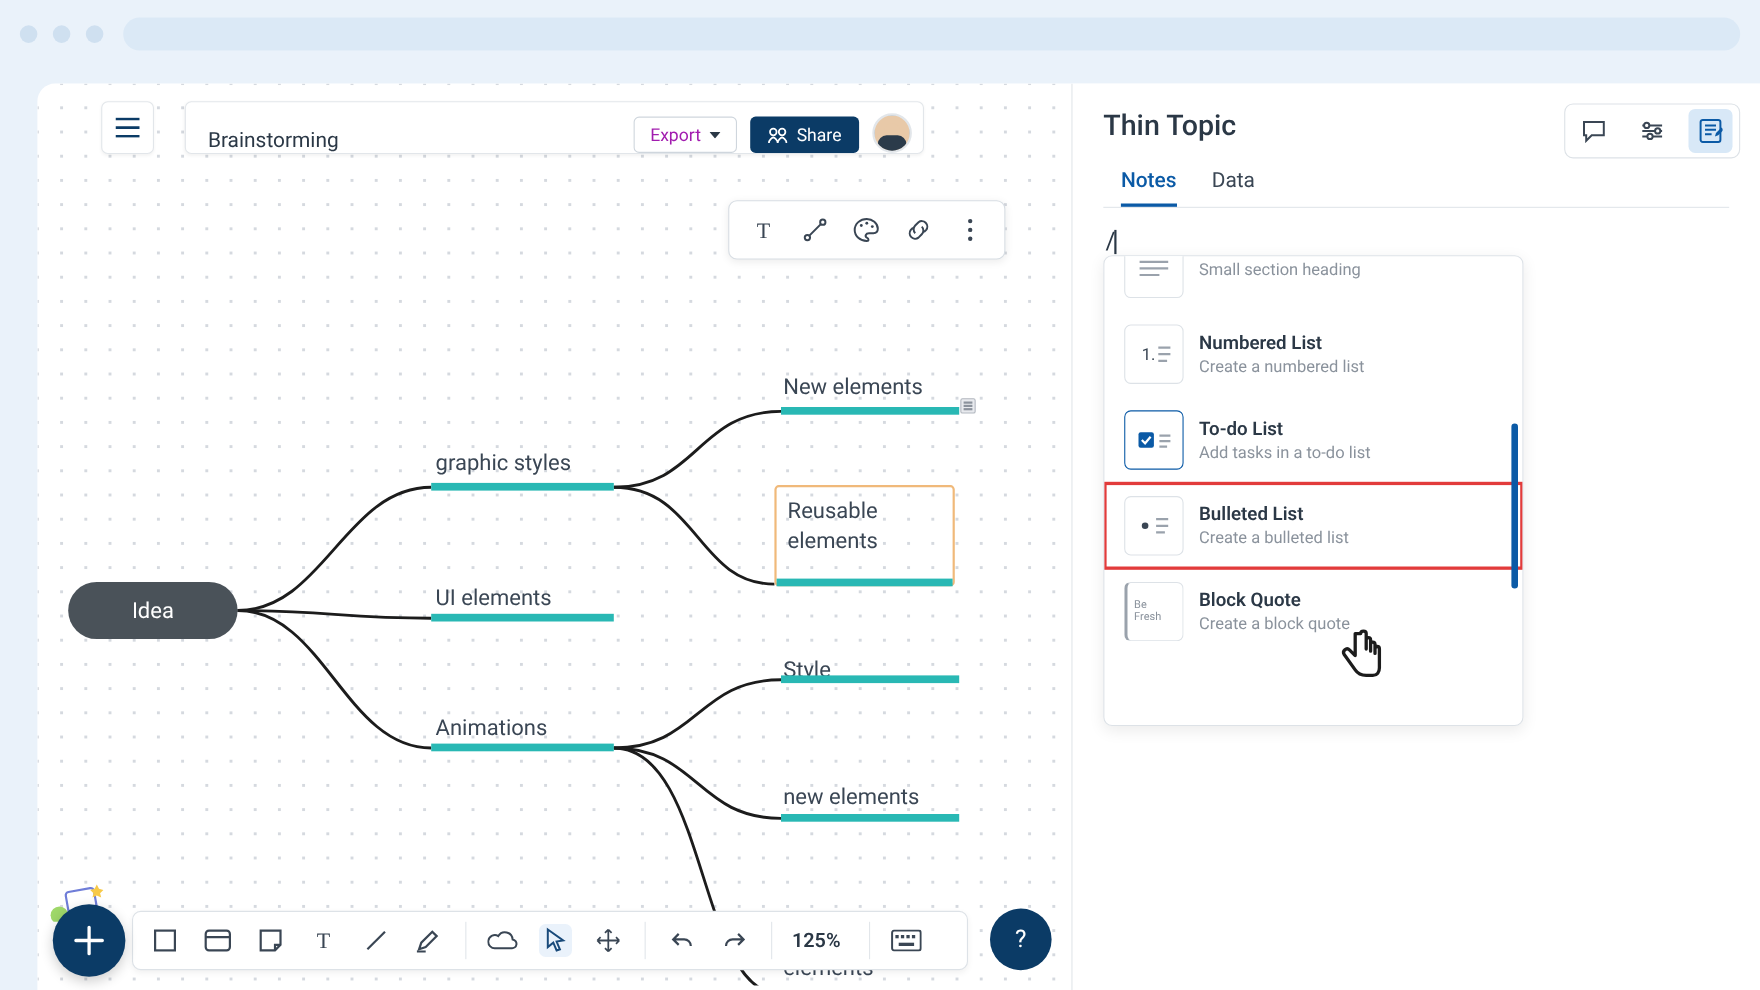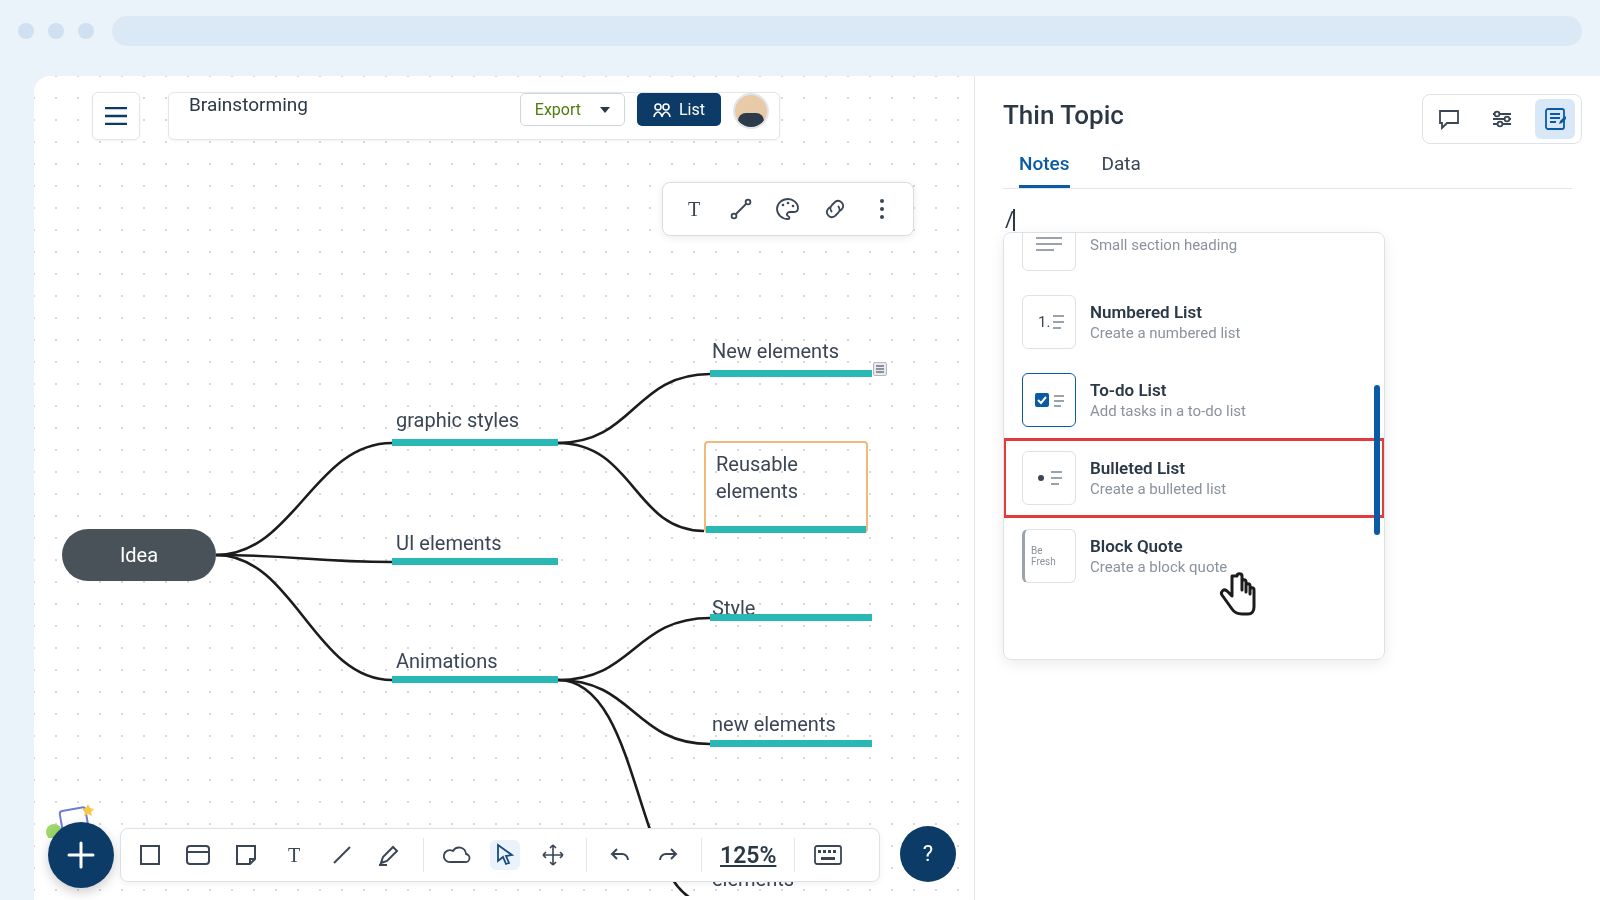--- a/index.html
+++ b/index.html
@@ -12,23 +12,23 @@
 .url-bar { flex: 1; height: 30px; background: #dbe9f6; border-radius: 15px; }
 
 
 .app { position: absolute; left: 34px; top: 76px; right: 0; bottom: 0; background: #fff; border-radius: 16px 0 0 0; overflow: hidden; }
 
 
 .canvas-area { position: absolute; left: 0; top: 0; width: 940px; bottom: 0; background-image: radial-gradient(circle, #d5d9df 1.5px, transparent 1.5px); background-size: 22px 22px; background-position: 11px 11px; }
 
 
 .hdr-menu-btn { position: absolute; left: 58px; top: 16px; width: 48px; height: 48px; background: #fff; border: 1px solid #e2e6ea; border-radius: 6px; display: flex; align-items: center; justify-content: center; font-size: 24px; color: #0b3b66; cursor: pointer; box-shadow: 0 1px 3px rgba(0,0,0,0.05);}
-.hdr-title-bar { position: absolute; left: 134px; top: 16px; width: 612px; height: 48px; background: #fff; border: 1px solid #e2e6ea; border-radius: 6px; display: flex; align-items: flex-start; padding: 0 10px 0 20px; gap: 12px; box-shadow: 0 1px 3px rgba(0,0,0,0.05);}
+.hdr-title-bar { position: absolute; left: 134px; top: 16px; width: 672px; height: 48px; background: #fff; border: 1px solid #e2e6ea; border-radius: 6px; display: flex; align-items: flex-end; padding: 0 10px 0 20px; gap: 12px; box-shadow: 0 1px 3px rgba(0,0,0,0.05);}
 .hdr-title { flex: 1; font-size: 19px; color: #2b3846; }
-.hdr-export { padding: 6px 14px; border: 1px solid #cfd6dd; border-radius: 5px; background: #fff; font-size: 16px; color: #4d7c0f; display: flex; align-items: center; gap: 19px; cursor: pointer;}
+.hdr-export { padding: 6px 14px; border: 1px solid #cfd6dd; border-radius: 5px; background: #fff; font-size: 16px; color: #a21caf; display: flex; align-items: center; gap: 8px; cursor: pointer;}
 .hdr-share { padding: 7px 16px; border-radius: 5px; background: #0b3b66; color: #fff; font-size: 16px; display: flex; align-items: center; gap: 8px; cursor: pointer;}
 .hdr-avatar { width: 36px; height: 36px; border-radius: 50%; background: radial-gradient(circle at 50% 35%, #e8c9a8 28%, #e8c9a8 28%), #8fb5d8; border: 2px solid #e2e6ea; overflow: hidden; position: relative;}
 .hdr-avatar::before { content:""; position:absolute; left:50%; top:22%; width:14px; height:14px; background:#e8c9a8; border-radius:50%; transform:translateX(-50%);}
 .hdr-avatar::after { content:""; position:absolute; left:50%; bottom:-4px; width:26px; height:18px; background:#2b3b4a; border-radius:8px 8px 0 0; transform:translateX(-50%);}
 
 
 .float-toolbar { position: absolute; left: 628px; top: 106px; width: 252px; height: 54px; background: #fff; border: 1px solid #d7dde3; border-radius: 8px; display: flex; align-items: center; justify-content: space-around; box-shadow: 0 2px 8px rgba(0,0,0,0.08); padding: 0 8px;}
 .ft-icon { width: 32px; height: 32px; display: flex; align-items: center; justify-content: center; color: #3a4654; cursor: pointer;}
 
 
@@ -37,21 +37,21 @@
 .node-underline { position: absolute; height: 7px; background: #29b8b4;}
 .node-reusable-box { position: absolute; left: 670px; top: 365px; width: 164px; height: 92px; border: 2px solid #f0b97a; border-radius: 4px; padding: 8px 10px; font-size: 20px; color: #3a4654; line-height: 1.35; background: rgba(255,255,255,0.0);}
 .node-reusable-ul { position:absolute; left:0; right:0; bottom:-2px; height:7px; background:#29b8b4;}
 .node-note-icon { position:absolute; width:14px; height:14px; background:#e8eaee; border:1px solid #b2b7bf; border-radius:2px;}
 .node-note-icon::before { content:""; position:absolute; left:2px; top:2px; right:2px; height:2px; background:#8b929c; box-shadow: 0 3px 0 #8b929c, 0 6px 0 #8b929c;}
 
 
 .bottom-bar { position: absolute; left: 86px; bottom: 18px; width: 760px; height: 54px; background: #fff; border: 1px solid #dde2e7; border-radius: 8px; display: flex; align-items: center; padding: 0 14px; gap: 18px; box-shadow: 0 2px 6px rgba(0,0,0,0.06);}
 .bottom-bar .sep { width:1px; height:34px; background:#e2e6ea;}
 .bb-icon { width:30px; height:30px; display:flex; align-items:center; justify-content:center; color:#3a4654; cursor:pointer;}
-.bb-zoom { font-size:23px; font-weight:600; color:#2b3846; min-width:52px; text-align:right;text-decoration:underline;}
+.bb-zoom { font-size:18px; font-weight:600; color:#2b3846; min-width:52px; text-align:left;}
 .fab-add { position:absolute; left:14px; bottom:12px; width:66px; height:66px; border-radius:50%; background:#0b3b66; color:#fff; display:flex; align-items:center; justify-content:center; font-size:36px; cursor:pointer; box-shadow:0 4px 12px rgba(0,0,0,0.2); z-index:5;}
 .fab-mascot { position:absolute; left:10px; bottom:62px; width:56px; height:40px; }
 .fab-help { position:absolute; left:866px; bottom:18px; width:56px; height:56px; border-radius:50%; background:#0b3b66; color:#fff; display:flex; align-items:center; justify-content:center; font-size:26px; cursor:pointer;}
 
 
 .right-panel { position: absolute; left: 940px; top: 0; right: 0; bottom: 0; background: #fff; border-left: 1px solid #e2e6ea; padding: 24px 28px 0 28px;}
 .rp-title { font-size: 26px; color: #2b3846; font-weight: 500; margin-bottom: 22px;}
 .rp-tabs { display:flex; gap: 32px; border-bottom: 1px solid #e2e6ea; margin-bottom: 18px;}
 .rp-tab { font-size: 19px; padding-bottom: 10px; cursor:pointer; color:#3a4654;}
 .rp-tab.active { color:#0b5aa6; border-bottom: 3px solid #0b5aa6; font-weight:500;margin-left:16px;}
@@ -157,21 +157,21 @@
         <svg width="10" height="6">
             <path d="M0 0 L5 6 L10 0 Z" fill="#2b3846"></path>
           </svg>
       </div>
       <div class="hdr-share">
         <svg width="18" height="16">
             <circle cx="5" cy="5" r="3" fill="none" stroke="#fff" stroke-width="1.6"></circle>
             <circle cx="13" cy="5" r="3" fill="none" stroke="#fff" stroke-width="1.6"></circle>
             <path d="M1 15c0-3 3-5 4-5s4 2 4 5M9 15c0-3 3-5 4-5s4 2 4 5" fill="none" stroke="#fff" stroke-width="1.6"></path>
           </svg>
-        <span>List</span>
+        <span>Share</span>
       </div>
       <div class="hdr-avatar"></div>
     </div>
 
     <div class="float-toolbar">
       <div class="ft-icon">
           <svg width="22" height="22">
             <text x="11" y="18" text-anchor="middle" font-size="20" font-family="serif" fill="#3a4654">T</text>
           </svg>
         </div>

